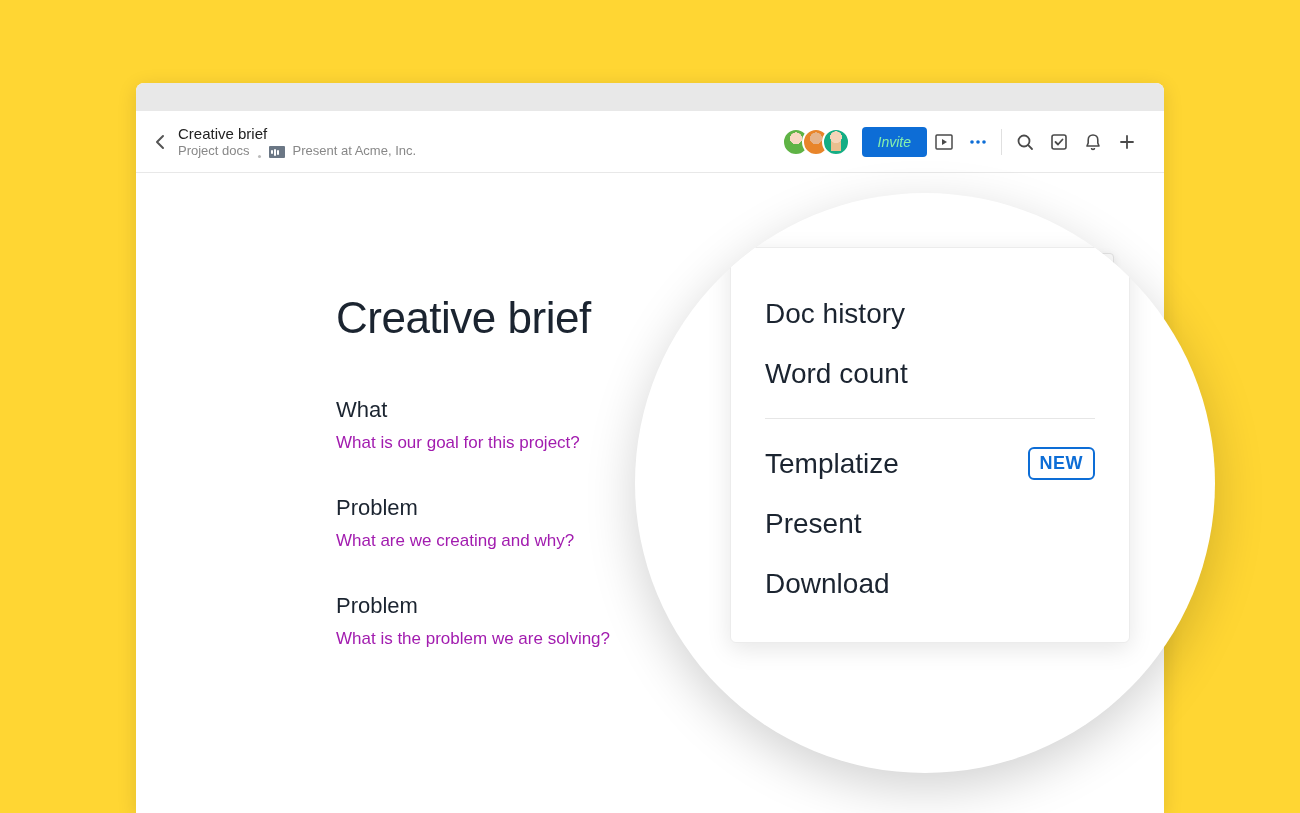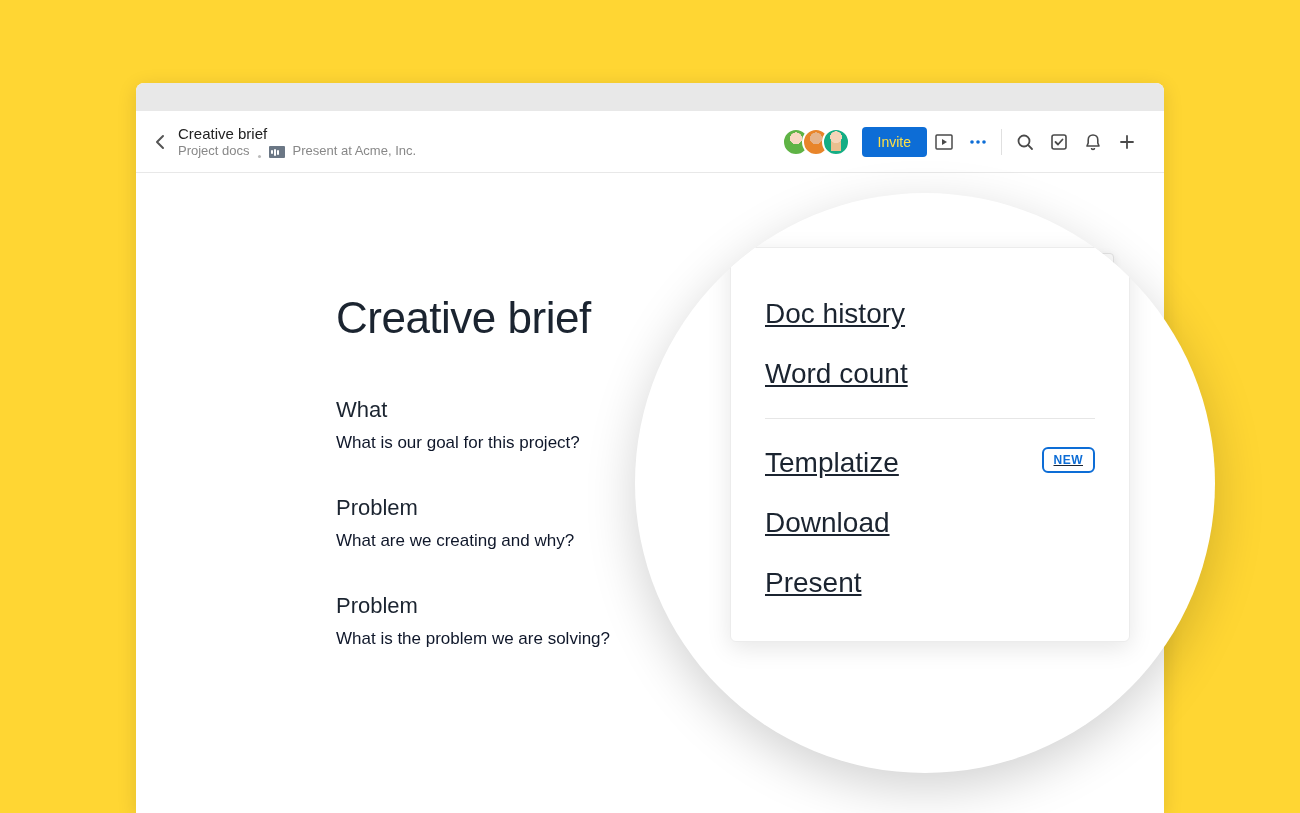--- a/index.html
+++ b/index.html
@@ -87,26 +87,27 @@
     background: #888;
     position: relative;
   }
   .avatar:first-child { margin-left: 0; }
   .av1 { background: radial-gradient(circle at 50% 35%, #f8d9c2 0 30%, transparent 31%), #5fb345; }
   .av2 { background: radial-gradient(circle at 50% 35%, #e6b48a 0 30%, transparent 31%), #e8852a; }
   .av3 { background: radial-gradient(circle at 50% 30%, #f5d4b8 0 28%, transparent 29%), linear-gradient(#e9bf8f,#e9bf8f) 50% 75%/10px 12px no-repeat, #15ad84; }
 
   .invite-btn {
     background: #0d6dd6;
-    color: #fde047;
+    color: #86efac;
     border: none;
     font-size: 14px;
     padding: 7px 16px;
     border-radius: 4px;
     cursor: pointer;
+    font-style: italic;
   }
   .icon-btn {
     width: 34px; height: 34px;
     display: flex; align-items: center; justify-content: center;
     color: #4a4a4a;
     cursor: pointer;
   }
   .more-btn { color: #0d6dd6; }
   .vdiv {
     width: 1px; height: 26px;
@@ -127,21 +128,21 @@
   }
   .doc-section { margin-bottom: 42px; }
   .doc-h2 {
     font-size: 22px;
     font-weight: 500;
     color: #1b2430;
     margin-bottom: 10px;
   }
   .doc-p {
     font-size: 17px;
-    color: #0f172a;
+    color: #a21caf;
   }
 
   
   .small-menu {
     position: absolute;
     left: 778px;
     top: 170px;
     width: 200px;
     background: #fff;
     border: 1px solid #e6e6e6;
@@ -182,34 +183,33 @@
     border: 1px solid #ececec;
     border-radius: 6px;
     box-shadow: 0 6px 24px rgba(0,0,0,0.1);
     padding: 36px 0 28px 0;
   }
   .lens-item {
     padding: 14px 34px;
     font-size: 28px;
     color: #1b2430;
     display: flex;
-    align-items: flex-start;
+    align-items: flex-end;
     justify-content: space-between;
     cursor: pointer;
-    text-decoration: underline;
   }
   .lens-divider {
     height: 1px;
     background: #e6e6e6;
     margin: 14px 34px;
   }
   .new-pill {
     border: 2px solid #0d6dd6;
     color: #0d6dd6;
-    font-size: 12px;
+    font-size: 18px;
     font-weight: 600;
     padding: 4px 10px;
     border-radius: 6px;
     letter-spacing: 0.5px;
   }
 
   svg { display: block; }
 </style>
 </head>
 <body>
@@ -326,19 +326,19 @@
     </div>
     <div class="lens-item">
       <span>Word count</span>
     </div>
     <div class="lens-divider"></div>
     <div class="lens-item">
       <span>Templatize</span>
       <span class="new-pill">NEW</span>
     </div>
     <div class="lens-item">
+      <span>Present</span>
+    </div>
+    <div class="lens-item">
       <span>Download</span>
-    </div>
-    <div class="lens-item">
-      <span>Present</span>
     </div>
   </div>
 </div>
 
 </body></html>

